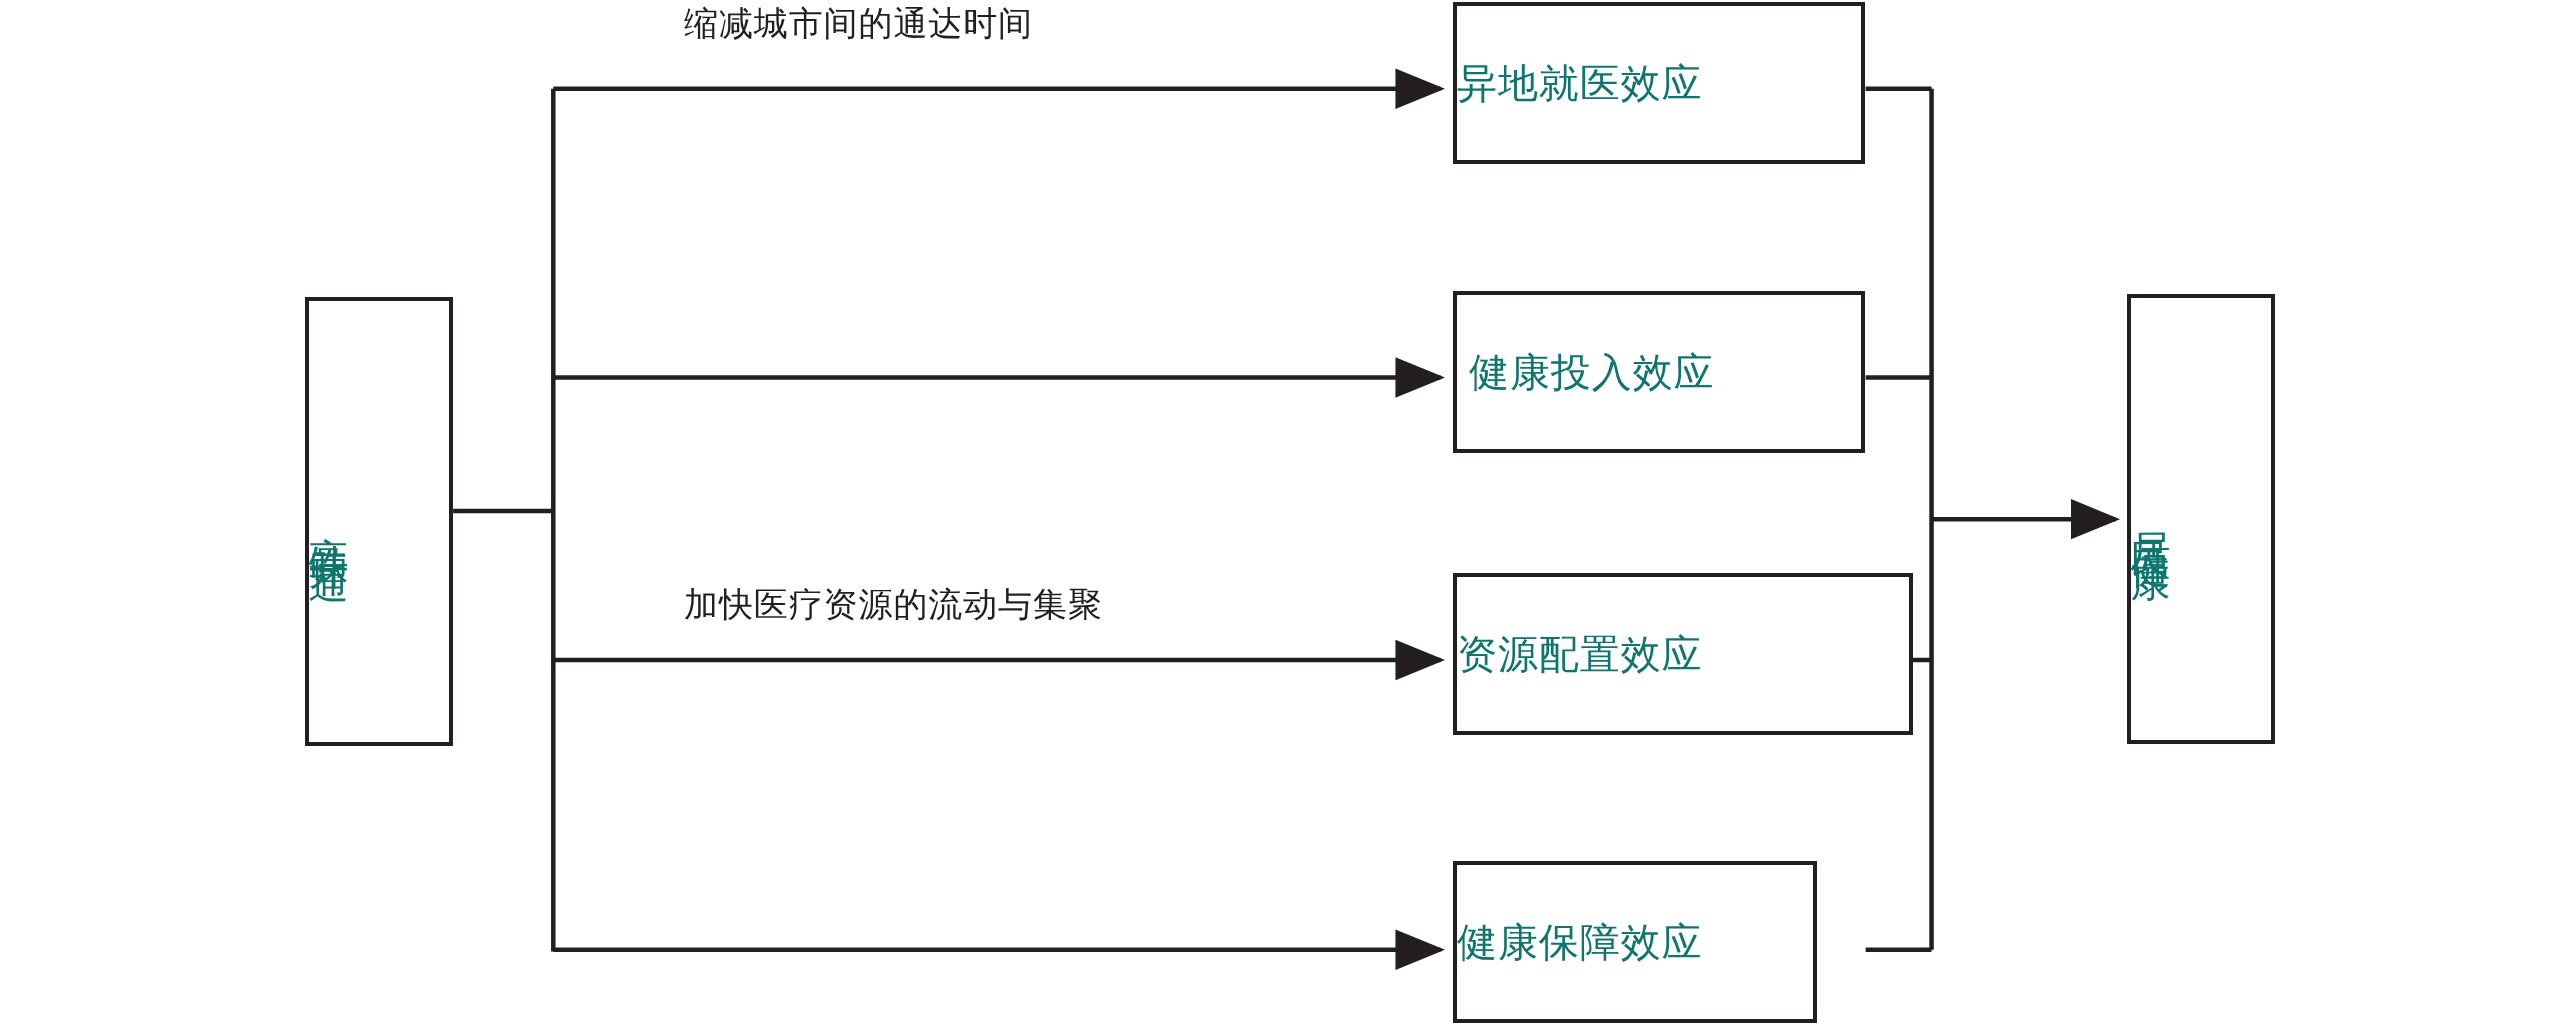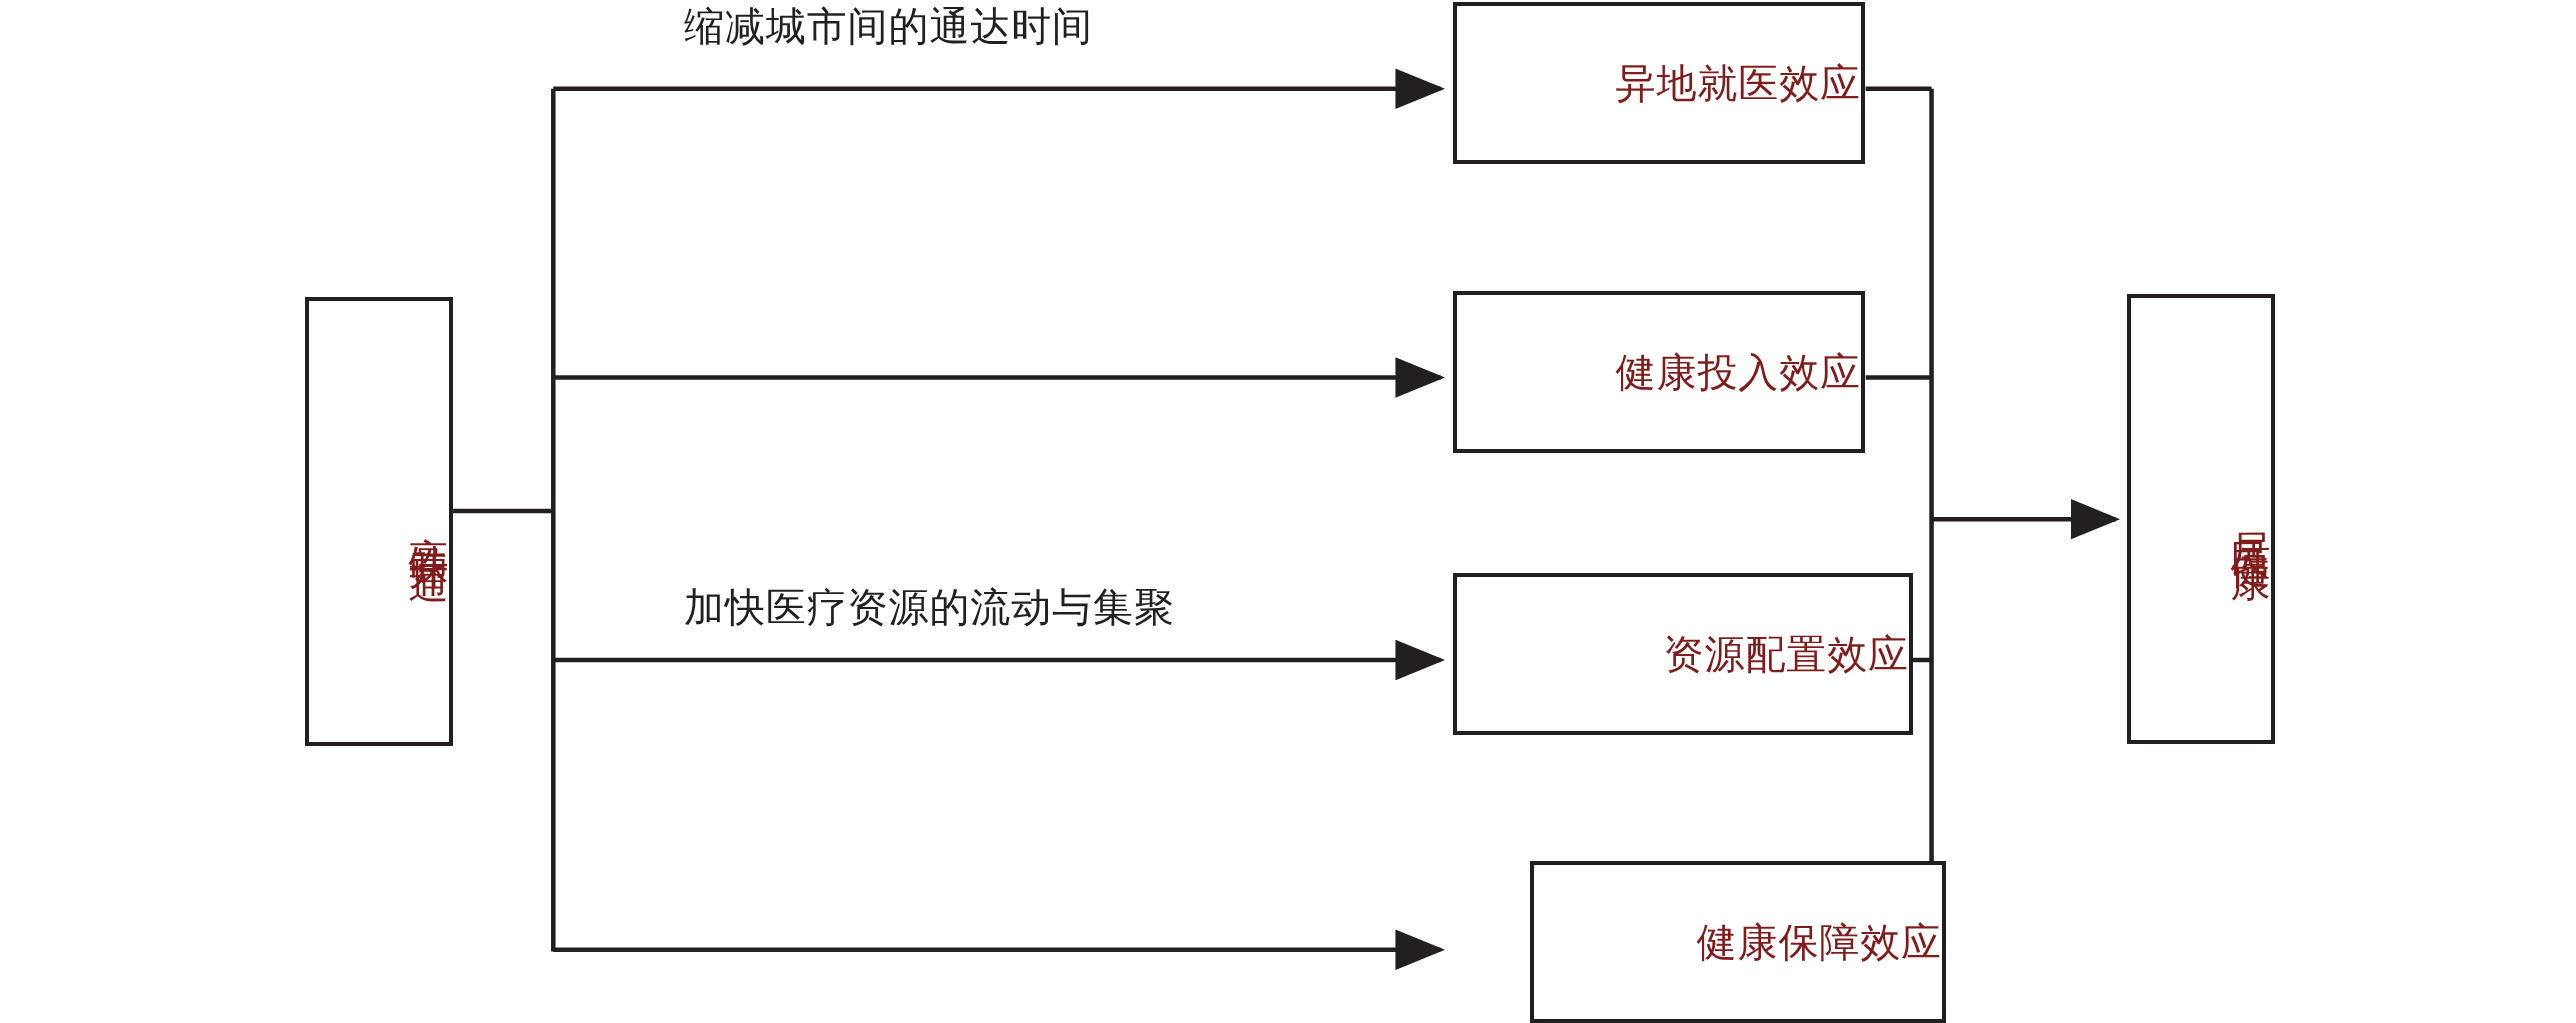--- a/index.html
+++ b/index.html
@@ -23,50 +23,50 @@
     height: 1024px;
     pointer-events: none;
   }
   .node {
     position: absolute;
     box-sizing: border-box;
     border: 4.5px solid #231f20;
     background: #ffffff;
     display: flex;
     align-items: center;
-    justify-content: flex-end;
-    color: #7f1d1d;
+    justify-content: flex-start;
+    color: #0f766e;
   }
   .node-label {
     font-size: 40px;
     line-height: 1.26;
     letter-spacing: 0.9px;
     white-space: nowrap;
     text-align: center;
   }
   .node.vertical .node-label {
     writing-mode: vertical-rl;
     text-orientation: upright;
     letter-spacing: 9px;
     line-height: 1;
   }
   .edge-label {
     position: absolute;
     color: #231f20;
-    font-size: 40px;
+    font-size: 34px;
     line-height: 1;
     white-space: nowrap;
     letter-spacing: 0.9px;
   }
   
   #node-source   { left: 305px;  top: 297px;  width: 148px;  height: 449px; }
   #node-eff-1    { left: 1453px; top: 1.8px;    width: 412px;  height: 162px; }
   #node-eff-2    { left: 1453px; top: 291px;  width: 412px;  height: 162px; padding-left: 12px; }
   #node-eff-3    { left: 1453px; top: 573px;  width: 460px;  height: 162px; }
-  #node-eff-4    { left: 1530px; top: 861px;  width: 416px;  height: 162px; }
+  #node-eff-4    { left: 1453px; top: 861px;  width: 364px;  height: 162px; }
   #node-outcome  { left: 2127px; top: 294px;  width: 148px;  height: 450px; }
   
   #edge-label-1 { left: 684px; top: 6.3px;    }
   #edge-label-2 { left: 684px; top: 304px;  }
   #edge-label-3 { left: 684px; top: 587px;  }
   #edge-label-4 { left: 684px; top: 866px;  }
 </style>
 </head>
 <body>
 

